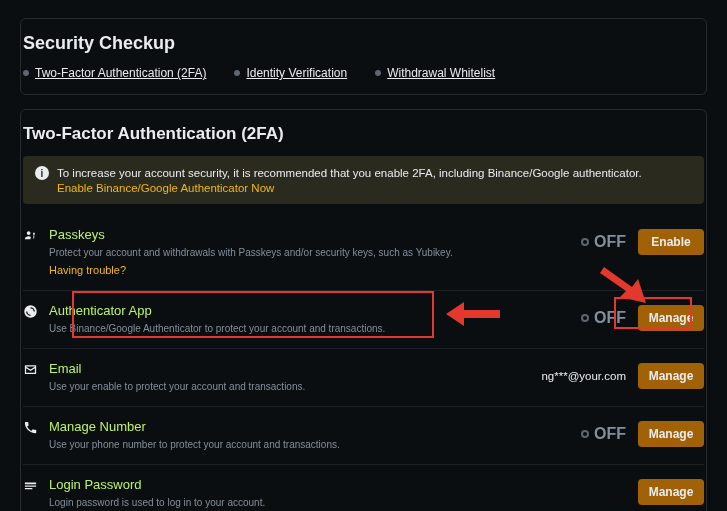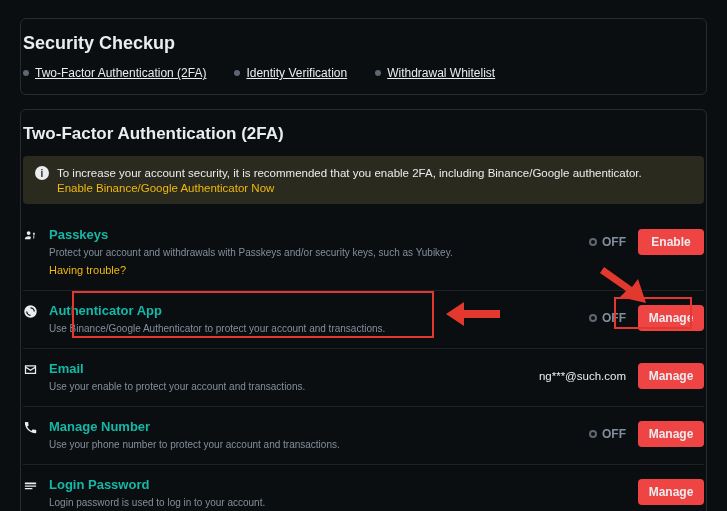--- a/index.html
+++ b/index.html
@@ -15,29 +15,29 @@
   .banner { background: #2b2a1f; border-radius: 4px; padding: 10px 12px; margin-bottom: 10px; }
   .banner-row { display: flex; align-items: center; gap: 8px; }
   .info-icon { width: 14px; height: 14px; background: #eaecef; color: #2b2a1f; border-radius: 50%; font-size: 10px; font-weight: 700; display: flex; align-items: center; justify-content: center; flex-shrink: 0; }
   .banner-text { color: #eaecef; font-size: 11.5px; }
   .banner-link { color: #f0b90b; font-size: 11.5px; margin-left: 22px; margin-top: 2px; cursor: pointer; }
   .item { display: flex; align-items: flex-start; padding: 12px 0; border-top: 1px solid transparent; }
   .item + .item { border-top-color: #1e2126; }
   .item-left { display: flex; gap: 10px; flex: 1; align-items: flex-start; }
   .item-icon { width: 16px; color: #eaecef; font-size: 14px; margin-top: 1px; flex-shrink:0; }
   .item-body { flex: 1; }
-  .item-title { color: #14b8a6; font-size: 13px; font-weight: 700; }
+  .item-title { color: #bef264; font-size: 13px; font-weight: 400; }
   .item-desc { color: #848e9c; font-size: 10px; margin-top: 4px; line-height: 1.4; }
   .item-link { color: #f0b90b; font-size: 11px; margin-top: 2px; cursor: pointer; display: inline-block; }
   .item-right { display: flex; align-items: center; gap: 12px; margin-top: 2px; }
   .status { display: flex; align-items: center; gap: 5px; }
   .status-dot { width: 8px; height: 8px; border: 2px solid #5e6673; border-radius: 50%; }
-  .status-text { color: #848e9c; font-size: 12px; font-weight: 600; }
+  .status-text { color: #848e9c; font-size: 16px; font-weight: 600; }
   .email-text { color: #eaecef; font-size: 11.5px; }
-  .btn { background: #ef4444; color: #eaecef; border: none; border-radius: 4px; padding: 6px 0; width: 66px; font-size: 12px; font-weight: 600; cursor: pointer; text-align: center; }
+  .btn { background: #a16207; color: #eaecef; border: none; border-radius: 4px; padding: 6px 0; width: 66px; font-size: 12px; font-weight: 600; cursor: pointer; text-align: center; }
   .highlight-box { border: 2px solid #e2382e; position: absolute; pointer-events: none; }
   .arrow { position: absolute; pointer-events: none; }
   .arrow svg { display: block; }
   .icon-svg { width: 15px; height: 15px; fill: #eaecef; }
 </style>
 </head>
 <body>
 
 <div class="page">
 
@@ -119,21 +119,21 @@
           <svg class="icon-svg" viewBox="0 0 24 24">
               <path d="M3 5h18v14H3V5zm2 2v.5l7 4.5 7-4.5V7H5zm14 3l-7 4.5L5 10v7h14v-7z"></path>
             </svg>
         </div>
         <div class="item-body">
           <div class="item-title">Email</div>
           <div class="item-desc">Use your enable to protect your account and transactions.</div>
         </div>
       </div>
       <div class="item-right">
-        <span class="email-text">ng***@such.com</span>
+        <span class="email-text">ng***@your.com</span>
         <button class="btn">Manage</button>
       </div>
     </div>
 
     <div class="item">
       <div class="item-left">
         <div class="item-icon">
           <svg class="icon-svg" viewBox="0 0 24 24">
               <path d="M6.6 10.8a15 15 0 006.6 6.6l2.2-2.2c.3-.3.7-.4 1-.2 1.2.4 2.5.6 3.8.6.6 0 1 .4 1 1V20c0 .6-.4 1-1 1C10.6 21 3 13.4 3 4c0-.6.4-1 1-1h3.4c.6 0 1 .4 1 1 0 1.3.2 2.6.6 3.8.1.3 0 .7-.2 1l-2.2 2z"></path>
             </svg>

